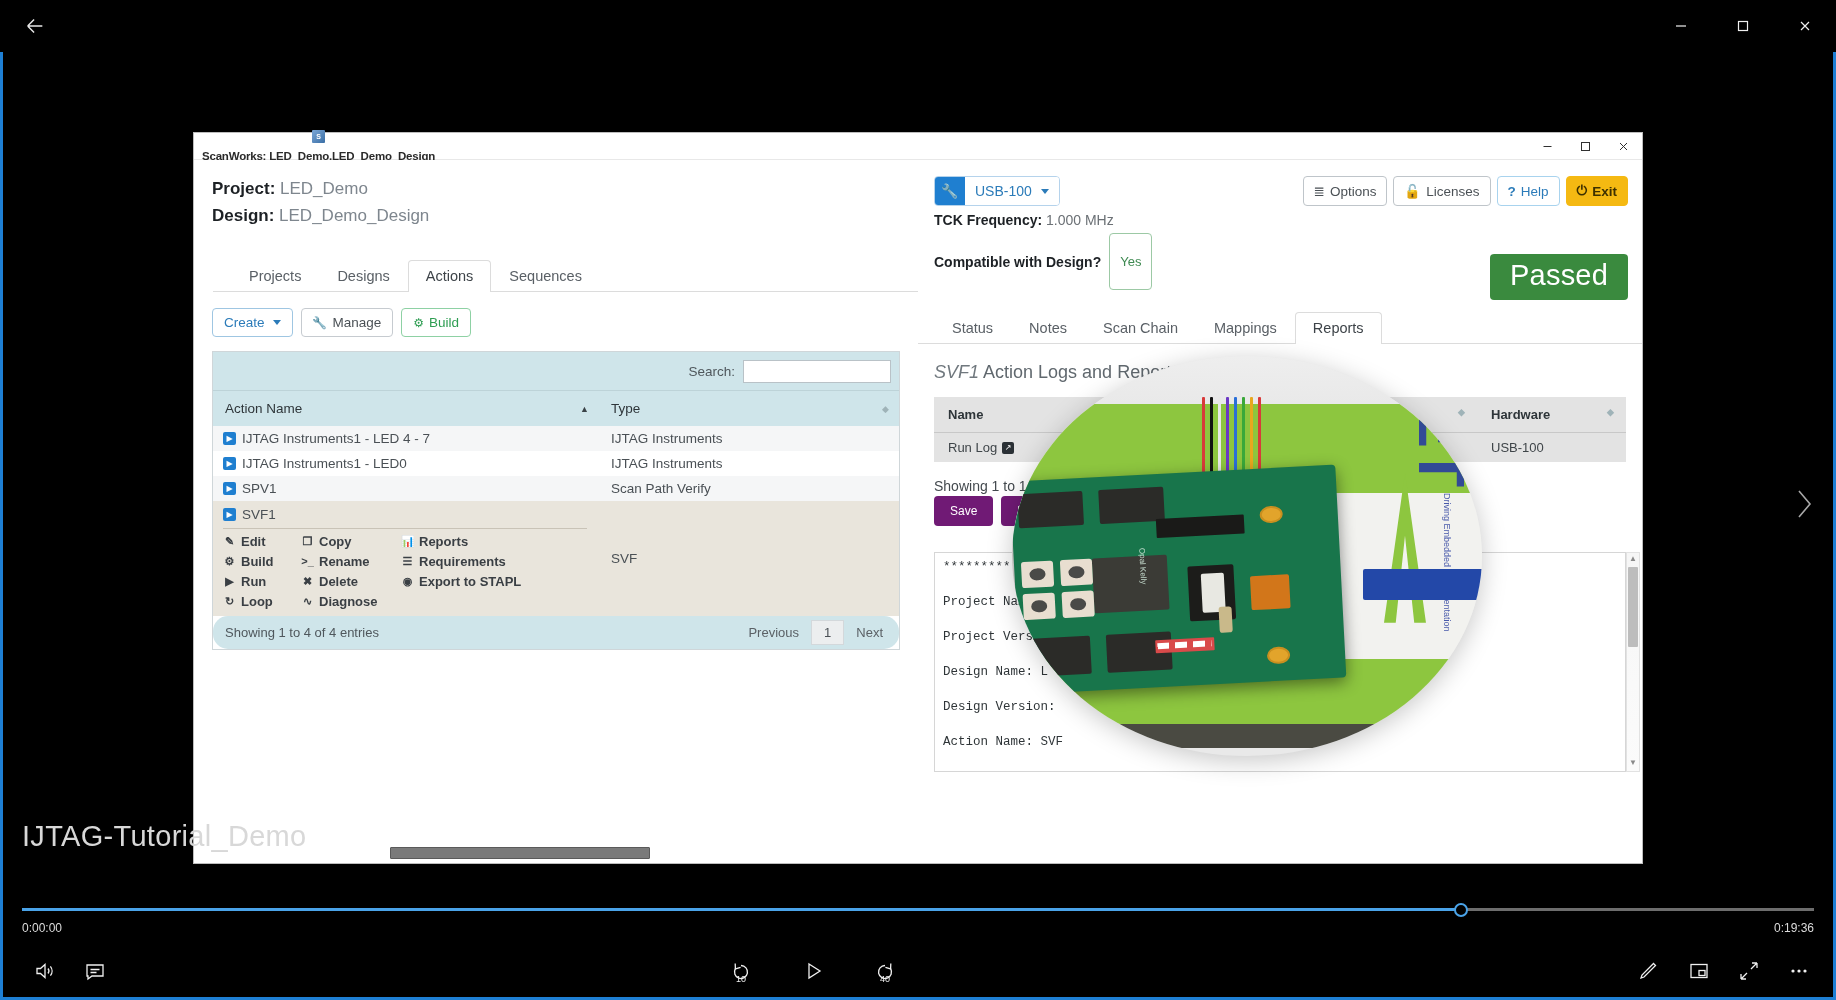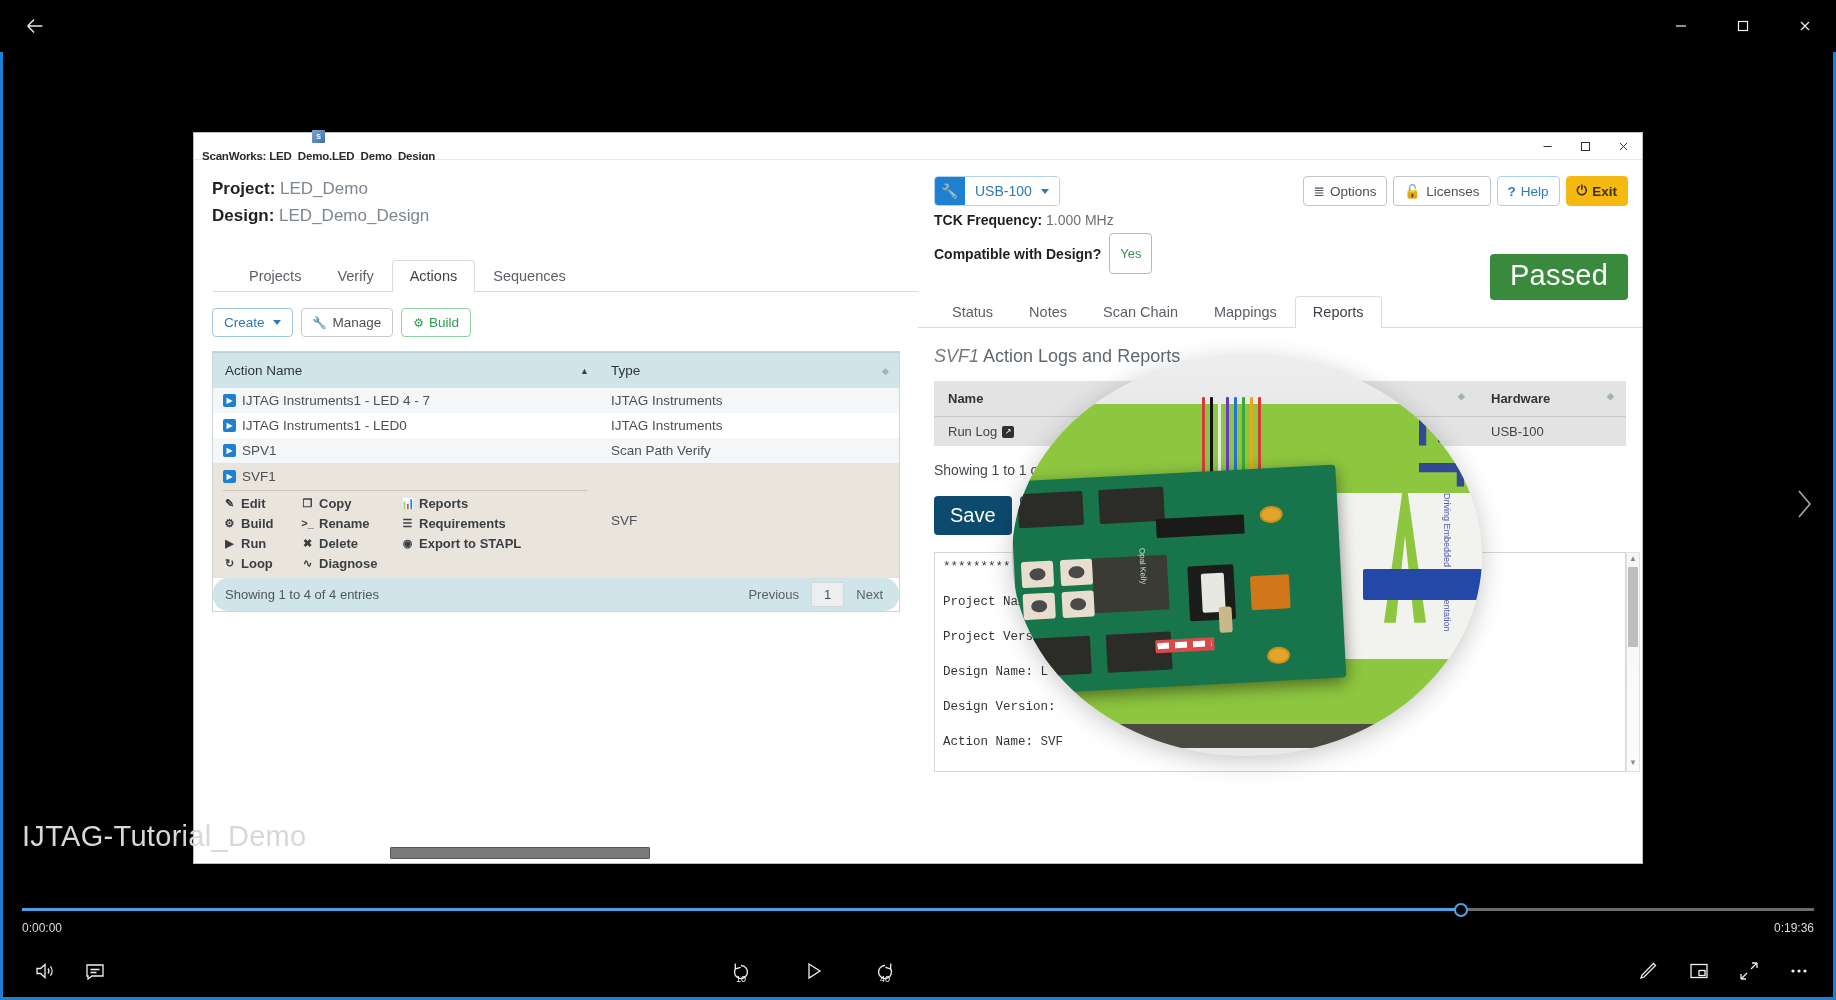--- a/index.html
+++ b/index.html
@@ -148,21 +148,21 @@
   
   .right-col { flex: 1; position: relative; padding-top: 16px; }
   .dev-row { display:flex; align-items:center; padding-left: 16px; }
   .dev-pill { display:flex; align-items:stretch; border:1px solid #b5d3ec; border-radius:4px; overflow:hidden; height:30px; }
   .dev-pill .wrench { background:#1f7fd0; color:#fff; width:30px; display:flex; align-items:center; justify-content:center; font-size:14px;}
   .dev-pill .dev-name { background:#fff; color:#2b7bb9; font-size:14px; display:flex; align-items:center; gap:6px; padding: 0 10px; }
   .tck { font-size: 14px; color:#6b7075; padding-left:16px; margin-top:6px; }
   .tck b { color:#1d2125; font-weight:700; }
   .compat { display:flex; align-items:center; gap:8px; padding-left:16px; margin-top:5px; }
   .compat b { font-size:14px; color:#1d2125; font-weight:700; }
-  .yes-badge { border:1px solid #9cc9a5; color:#3f8a52; font-size:13px; padding:12px 10px; border-radius:4px; }
+  .yes-badge { border:1px solid #9cc9a5; color:#3f8a52; font-size:13px; padding:20px 10px; border-radius:4px; }
 
   .top-right-btns { position:absolute; right: 14px; top: 16px; display:flex; gap:6px; }
   .tr-btn {
     font-size:13.5px; padding:6px 10px; border-radius:4px; border:1px solid #bfc5ca;
     background:#fff; color:#4b5156; cursor:pointer; display:flex; align-items:center; gap:5px;
   }
   .tr-btn.help { color:#2b7bb9; border-color:#a8d3ee; }
   .tr-btn.help b { color:#2b7bb9; }
   .tr-btn.exit { background:#f5b912; border-color:#f5b912; color:#3d3000; font-weight:600; }
 
@@ -187,21 +187,21 @@
   .rt-c1 { width: 195px; padding-left:14px; display:flex; justify-content:space-between; padding-right:12px;}
   .rt-c2 { width: 348px; padding-left:14px; display:flex; justify-content:space-between; padding-right:12px;}
   .rt-c3 { flex:1; padding-left:14px; display:flex; justify-content:space-between; padding-right:12px;}
   .rt-row { display:flex; background:#e3e3e3; height:29px; align-items:center; font-size:13px; color:#3f4549; }
   .rt-row .rt-c1 { font-weight:400; }
   .link-ic { display:inline-flex; width:12px;height:12px;background:#2a3035;color:#fff;font-size:8px;
     align-items:center;justify-content:center;border-radius:2px; margin-left:5px; }
   .showing { font-size:14px; color:#43494e; padding: 16px 0 0 16px; }
 
   .sp-btns { position:absolute; left:16px; top:336px; display:flex; gap:8px; }
-  .sp-btn { background:#0c4a6e; color:#fff; font-size:20px; padding:8px 16px; border-radius:4px; cursor:pointer; }
+  .sp-btn { background:#701a75; color:#fff; font-size:12px; padding:8px 16px; border-radius:4px; cursor:pointer; }
 
   .logbox {
     position:absolute; left:16px; top: 392px; width: 692px; height: 220px;
     background:#fff; border:1px solid #d6d6d6; overflow:hidden;
     font-family: "Liberation Mono", monospace; font-size: 12.5px; color:#2f3538;
     padding: 6px 8px; line-height: 17.5px; white-space: pre;
   }
   .logscroll {
     position:absolute; left: 708px; top: 392px; width: 14px; height: 220px;
     background: linear-gradient(#f6f6f6,#fbfbfb); border:1px solid #e2e2e2;
@@ -347,41 +347,45 @@
             <span class="val">LED_Demo</span>
           </div>
           <div class="proj-line">
             <b>Design:</b>
             <span class="val">LED_Demo_Design</span>
           </div>
         </div>
 
         <div class="tabs">
           <div class="tab">Projects</div>
-          <div class="tab">Verify</div>
+          <div class="tab">Designs</div>
           <div class="tab active">Actions</div>
           <div class="tab">Sequences</div>
         </div>
 
         <div class="toolbar">
           <div class="btn create">
             <span>Create</span>
             <span class="caret"></span>
           </div>
           <div class="btn">
             <span class="ic">🔧</span>
             <span>Manage</span>
           </div>
           <div class="btn build">
             <span class="ic">⚙</span>
             <span>Build</span>
           </div>
         </div>
 
         <div class="dt-wrap">
+          <div class="dt-head-bar">
+            <span class="search-label">Search:</span>
+            <input class="search-input" type="text" placeholder="" style="">
+          </div>
 
           <div class="dt-header-row">
             <div class="col-name">
               <span>Action Name</span>
               <span class="sort-asc">▲</span>
             </div>
             <div class="col-type">
               <span>Type</span>
               <span class="sort-idle">◆</span>
             </div>

